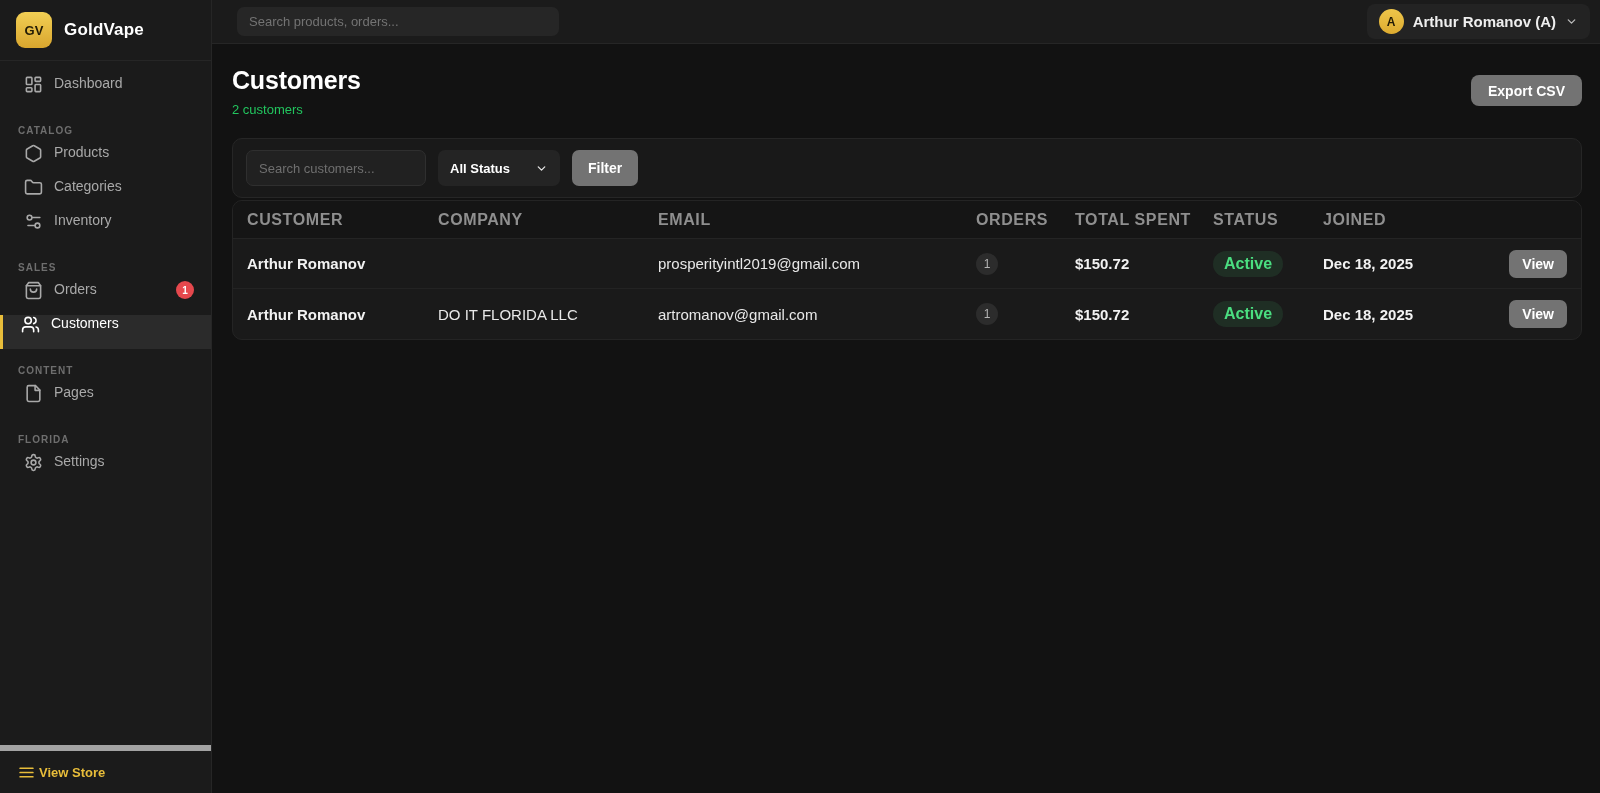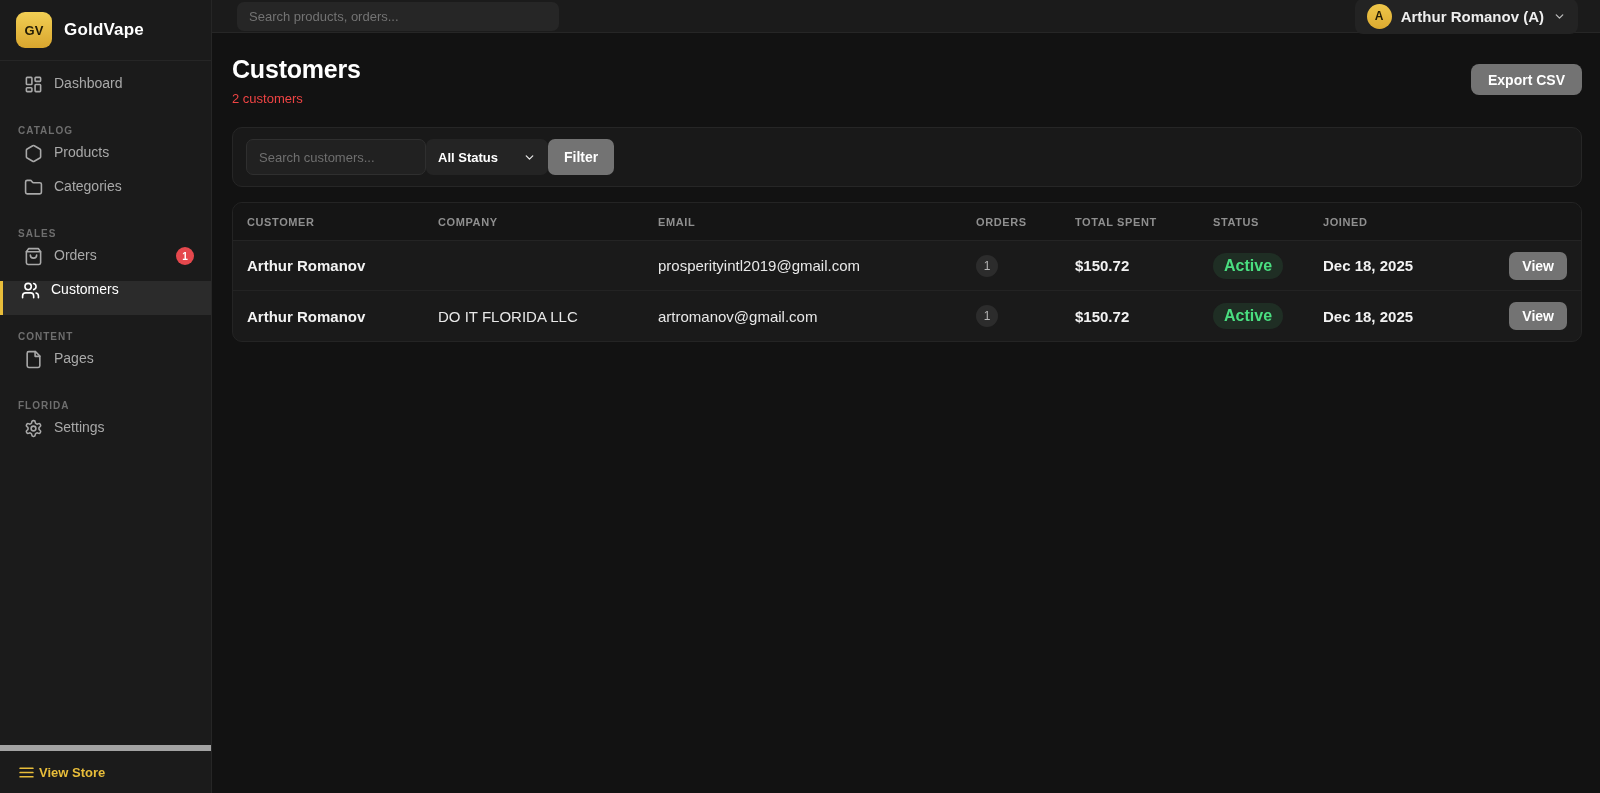--- a/index.html
+++ b/index.html
@@ -32,58 +32,58 @@
                background:#e5484d; color:#fff; font-size:10px; font-weight:bold;
                display:flex; align-items:center; justify-content:center; padding:0 4px; }
   .sidebar-footer { margin-top:auto; border-top:6px solid #a3a3a3; height:48px;
                     display:flex; align-items:center; padding:0 18px; gap:4px;
                     color:#e8bd3a; font-size:13px; font-weight:bold; cursor:pointer; }
   .sidebar-footer svg { width:17px; height:17px; stroke:#e8bd3a; stroke-width:2.4;
                         stroke-linecap:round; fill:none; }
 
   
   .main { flex:1; display:flex; flex-direction:column; background:#121212; }
-  .topbar { height:33px; background:#1b1b1b; border-bottom:1px solid #262626;
-            display:flex; align-items:center; padding:0 22px 0 25px; }
+  .topbar { height:44px; background:#1b1b1b; border-bottom:1px solid #262626;
+            display:flex; align-items:center; padding:0 10px 0 25px; }
   .search-input { width:322px; height:29px; background:#262626; border:none; border-radius:7px;
                   padding:0 12px; color:#ddd; font-size:13px; font-family:inherit; outline:none; }
   .search-input::placeholder { color:#737373; }
   .user-chip { margin-left:auto; height:35px; background:#232323; border-radius:8px;
                display:flex; align-items:center; gap:9px; padding:0 12px; cursor:pointer; }
   .avatar { width:25px; height:25px; border-radius:50%; background:linear-gradient(180deg,#eec64a,#ddab30);
             color:#221b05; font-size:12px; font-weight:bold;
             display:flex; align-items:center; justify-content:center; }
   .user-name { color:#eee; font-size:15px; font-weight:bold; }
   .chev { width:13px; height:13px; stroke:#bbb; stroke-width:2.4; fill:none; stroke-linecap:round; stroke-linejoin:round; }
 
   .content { padding:22px 18px 0 20px; }
   .page-head { display:flex; margin-bottom:21px; }
   .page-title { color:#fff; font-size:25px; font-weight:bold; letter-spacing:-.2px; }
-  .page-sub { color:#ef4444; font-size:13px; margin-top:7px; }
+  .page-sub { color:#22c55e; font-size:13px; margin-top:7px; }
   .btn { background:#737373; border:none; border-radius:8px; color:#fff; font-size:14px;
          font-weight:bold; font-family:inherit; cursor:pointer; }
   .export-btn { margin-left:auto; align-self:flex-start; margin-top:9px; height:31px; padding:0 17px; }
 
   .filter-card { background:#191919; border:1px solid #262626; border-radius:10px;
-                 padding:11px 13px; display:flex; margin-bottom:15px; }
+                 padding:11px 13px; display:flex; gap:12px; margin-bottom:2px; }
   .filter-search { width:180px; height:36px; background:#212121; border:1px solid #2f2f2f;
                    border-radius:7px; padding:0 12px; color:#ddd; font-size:13px;
                    font-family:inherit; outline:none; }
   .filter-search::placeholder { color:#6f6f6f; }
   .select { width:122px; height:36px; background:#242424; border-radius:7px; display:flex;
             align-items:center; padding:0 12px; color:#fff; font-size:13px; font-weight:bold;
             cursor:pointer;text-align:center; }
   .select .chev { margin-left:auto; stroke:#e6e6e6; }
   .filter-btn { height:36px; padding:0 16px; border-radius:7px; }
 
   .table-card { background:#1a1a1a; border:1px solid #242424; border-radius:10px; overflow:hidden; }
   .trow { display:grid; grid-template-columns:191px 220px 318px 99px 138px 110px 140px 1fr;
           align-items:center; padding:0 14px; }
   .thead { height:38px; background:#151515; border-bottom:1px solid #242424; }
-  .th { color:#8f8f8f; font-size:11px; font-weight:bold; letter-spacing:.6px; }
+  .th { color:#8f8f8f; font-size:16px; font-weight:bold; letter-spacing:.6px; }
   .tdata { height:50px; border-bottom:1px solid #232323; }
   .tdata:last-child { border-bottom:none; }
   .cell-name { color:#f2f2f2; font-size:15px; font-weight:bold; }
   .cell-company, .cell-email { color:#e8e8e8; font-size:15px; }
   .orders-pill { display:inline-flex; min-width:22px; height:22px; padding:0 6px; border-radius:999px;
                  background:#2c2c2c; color:#b5b5b5; font-size:12px;
                  align-items:center; justify-content:center; justify-self:start; }
   .cell-spent, .cell-joined { color:#f2f2f2; font-size:15px; font-weight:bold; }
   .status-pill { display:inline-flex; padding:4px 11px; border-radius:999px;
                  background:rgba(74,222,128,.1); color:#4ade80; font-size:16px; font-weight:bold;
@@ -124,20 +124,31 @@
         <span>Products</span>
       </div>
       <div class="nav-item">
         <span class="nicon">
           <svg viewBox="0 0 24 24">
               <path d="M4 20h16a2 2 0 0 0 2-2V8a2 2 0 0 0-2-2h-7.9a2 2 0 0 1-1.69-.9L9.6 3.9A2 2 0 0 0 7.93 3H4a2 2 0 0 0-2 2v13a2 2 0 0 0 2 2Z"></path>
             </svg>
         </span>
         <span>Categories</span>
       </div>
+      <div class="nav-item">
+        <span class="nicon">
+          <svg viewBox="0 0 24 24">
+              <path d="M20 7h-9"></path>
+              <path d="M14 17H5"></path>
+              <circle cx="17" cy="17" r="3"></circle>
+              <circle cx="7" cy="7" r="3"></circle>
+            </svg>
+        </span>
+        <span>Inventory</span>
+      </div>
 
       <div class="section-label">SALES</div>
       <div class="nav-item">
         <span class="nicon">
           <svg viewBox="0 0 24 24">
               <path d="M6 2 3 6v14a2 2 0 0 0 2 2h14a2 2 0 0 0 2-2V6l-3-4Z"></path>
               <path d="M3 6h18"></path>
               <path d="M16 10a4 4 0 0 1-8 0"></path>
             </svg>
         </span>

